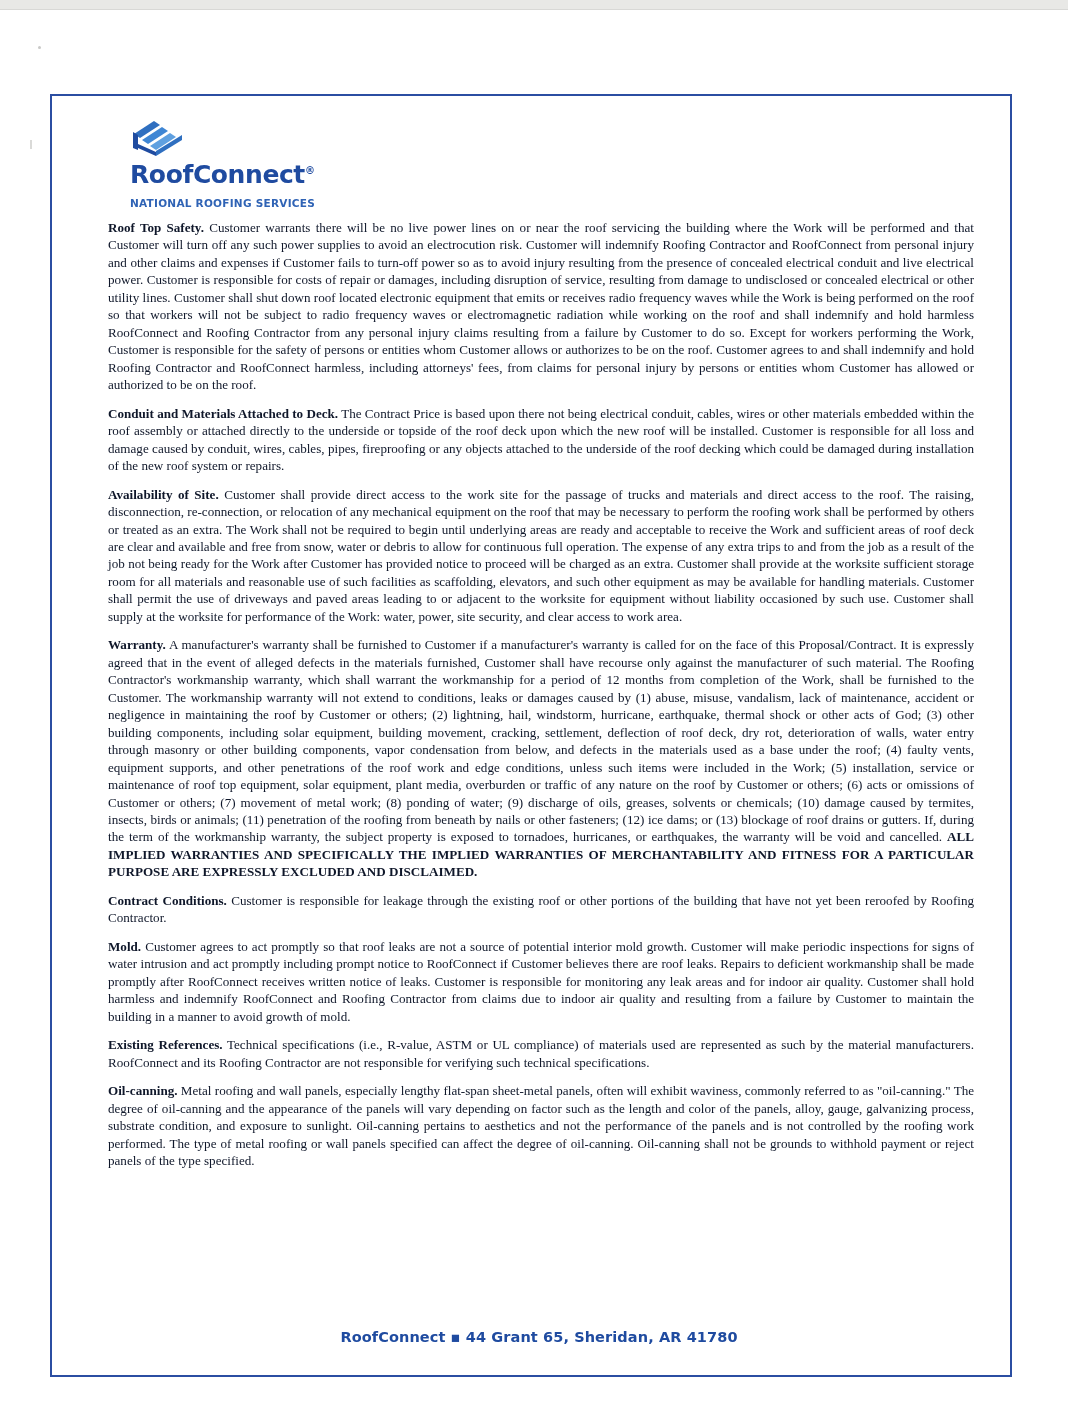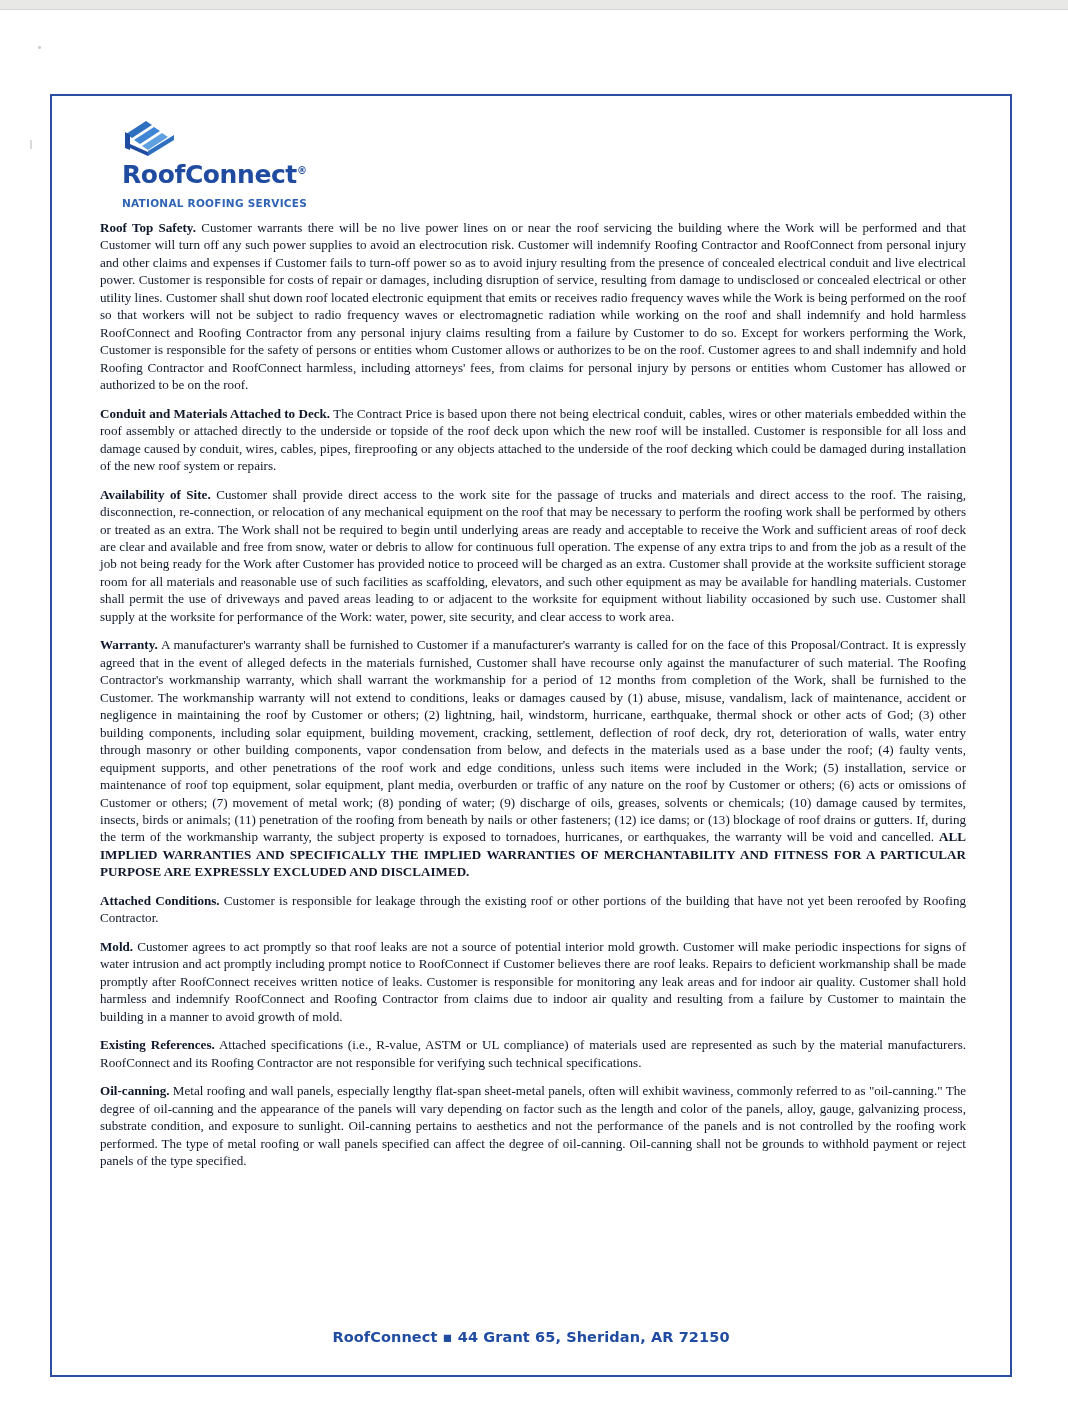--- a/index.html
+++ b/index.html
@@ -52,21 +52,21 @@
     left: 50px;
     top: 94px;
     width: 962px;
     height: 1283px;
     border: 2px solid #2b4ea2;
     background: #ffffff;
     box-sizing: border-box;
   }
   .doc-inner {
     position: absolute;
-    left: 0; top: 0;
+    left: 8px; top: 0;
     width: 100%;
     height: 100%;
     padding: 22px 30px 3px 34px;
     box-sizing: border-box;
   }
   
   .logo-block {
     position: relative;
     width: 230px;
     margin-left: 36px;
@@ -160,26 +160,26 @@
       <div class="body-text">
 
         <p class="clause"><span class="lead">Roof Top Safety.</span><span>  Customer warrants there will be no live power lines on or near the roof servicing the building where the Work will be performed and that Customer will turn off any such power supplies to avoid an electrocution risk.  Customer will indemnify Roofing Contractor and RoofConnect from personal injury and other claims and expenses if Customer fails to turn-off power so as to avoid injury resulting from the presence of concealed electrical conduit and live electrical power.  Customer is responsible for costs of repair or damages, including disruption of service, resulting from damage to undisclosed or concealed electrical or other utility lines. Customer shall shut down roof located electronic equipment that emits or receives radio frequency waves while the Work is being performed on the roof so that workers will not be subject to radio frequency waves or electromagnetic radiation while working on the roof and shall indemnify and hold harmless RoofConnect and Roofing Contractor from any personal injury claims resulting from a failure by Customer to do so.  Except for workers performing the Work, Customer is responsible for the safety of persons or entities whom Customer allows or authorizes to be on the roof.  Customer agrees to and shall indemnify and hold Roofing Contractor and RoofConnect harmless, including attorneys' fees, from claims for personal injury by persons or entities whom Customer has allowed or authorized to be on the roof.</span></p>
 
         <p class="clause"><span class="lead">Conduit and Materials Attached to Deck.</span><span> The Contract Price is based upon there not being electrical conduit, cables, wires or other materials embedded within the roof assembly or attached directly to the underside or topside of the roof deck upon which the new roof will be installed.  Customer is responsible for all loss and damage caused by conduit, wires, cables, pipes, fireproofing or any objects attached to the underside of the roof decking which could be damaged during installation of the new roof system or repairs.</span></p>
 
         <p class="clause"><span class="lead">Availability of Site.</span><span>  Customer shall provide direct access to the work site for the passage of trucks and materials and direct access to the roof. The raising, disconnection, re-connection, or relocation of any mechanical equipment on the roof that may be necessary to perform the roofing work shall be performed by others or treated as an extra. The Work shall not be required to begin until underlying areas are ready and acceptable to receive the Work and sufficient areas of roof deck are clear and available and free from snow, water or debris to allow for continuous full operation.  The expense of any extra trips to and from the job as a result of the job not being ready for the Work after Customer has provided notice to proceed will be charged as an extra. Customer shall provide at the worksite sufficient storage room for all materials and reasonable use of such facilities as scaffolding, elevators, and such other equipment as may be available for handling materials.  Customer shall permit the use of driveways and paved areas leading to or adjacent to the worksite for equipment without liability occasioned by such use.  Customer shall supply at the worksite for performance of the Work: water, power, site security, and clear access to work area.</span></p>
 
         <p class="clause"><span class="lead">Warranty.</span><span>  A manufacturer's warranty shall be furnished to Customer if a manufacturer's warranty is called for on the face of this Proposal/Contract.  It is expressly agreed that in the event of alleged defects in the materials furnished, Customer shall have recourse only against the manufacturer of such material.  The Roofing Contractor's workmanship warranty, which shall warrant the workmanship for a period of 12 months from completion of the Work, shall be furnished to the Customer.  The workmanship warranty will not extend to conditions, leaks or damages caused by (1) abuse, misuse, vandalism, lack of maintenance, accident or negligence in maintaining the roof by Customer or others; (2) lightning, hail, windstorm, hurricane, earthquake, thermal shock or other acts of God; (3) other building components, including solar equipment, building movement, cracking, settlement, deflection of roof deck, dry rot, deterioration of walls, water entry through masonry or other building components, vapor condensation from below, and defects in the materials used as a base under the roof; (4) faulty vents, equipment supports, and other penetrations of the roof work and edge conditions, unless such items were included in the Work; (5) installation, service or maintenance of roof top equipment, solar equipment, plant media, overburden or traffic of any nature on the roof by Customer or others; (6) acts or omissions of Customer or others; (7) movement of metal work; (8) ponding of water; (9) discharge of oils, greases, solvents or chemicals; (10) damage caused by termites, insects, birds or animals; (11) penetration of the roofing from beneath by nails or other fasteners; (12) ice dams; or (13) blockage of roof drains or gutters.  If, during the term of the workmanship warranty, the subject property is exposed to tornadoes, hurricanes, or earthquakes, the warranty will be void and cancelled.  </span><span class="allcaps">ALL IMPLIED WARRANTIES AND SPECIFICALLY THE IMPLIED WARRANTIES OF MERCHANTABILITY AND FITNESS FOR A PARTICULAR PURPOSE ARE EXPRESSLY EXCLUDED AND DISCLAIMED.</span></p>
 
-        <p class="clause"><span class="lead">Attached Conditions.</span><span>  Customer is responsible for leakage through the existing roof or other portions of the building that have not yet been reroofed by Roofing Contractor.</span></p>
+        <p class="clause"><span class="lead">Contract Conditions.</span><span>  Customer is responsible for leakage through the existing roof or other portions of the building that have not yet been reroofed by Roofing Contractor.</span></p>
 
         <p class="clause"><span class="lead">Mold.</span><span> Customer agrees to act promptly so that roof leaks are not a source of potential interior mold growth.  Customer will make periodic inspections for signs of water intrusion and act promptly including prompt notice to RoofConnect if Customer believes there are roof leaks.  Repairs to deficient workmanship shall be made promptly after RoofConnect receives written notice of leaks. Customer is responsible for monitoring any leak areas and for indoor air quality.  Customer shall hold harmless and indemnify RoofConnect and Roofing Contractor from claims due to indoor air quality and resulting from a failure by Customer to maintain the building in a manner to avoid growth of mold.</span></p>
 
-        <p class="clause"><span class="lead">Existing References.</span><span>  Attached specifications (i.e., R-value, ASTM or UL compliance) of materials used are represented as such by the material manufacturers.  RoofConnect and its Roofing Contractor are not responsible for verifying such technical specifications.</span></p>
+        <p class="clause"><span class="lead">Existing References.</span><span>  Technical specifications (i.e., R-value, ASTM or UL compliance) of materials used are represented as such by the material manufacturers.  RoofConnect and its Roofing Contractor are not responsible for verifying such technical specifications.</span></p>
 
         <p class="clause"><span class="lead">Oil-canning.</span><span>  Metal roofing and wall panels, especially lengthy flat-span sheet-metal panels, often will exhibit waviness, commonly referred to as "oil-canning."  The degree of oil-canning and the appearance of the panels will vary depending on factor such as the length and color of the panels, alloy, gauge, galvanizing process, substrate condition, and exposure to sunlight.  Oil-canning pertains to aesthetics and not the performance of the panels and is not controlled by the roofing work performed.  The type of metal roofing or wall panels specified can affect the degree of oil-canning.  Oil-canning shall not be grounds to withhold payment or reject panels of the type specified.</span></p>
 
       </div>
 
-      <div class="doc-footer">RoofConnect ▪ 44 Grant 65, Sheridan, AR 72150</div>
+      <div class="doc-footer">RoofConnect ▪ 44 Grant 65, Sheridan, AR 41780</div>
     </div>
   </div>
 </div>
 
 </body></html>

